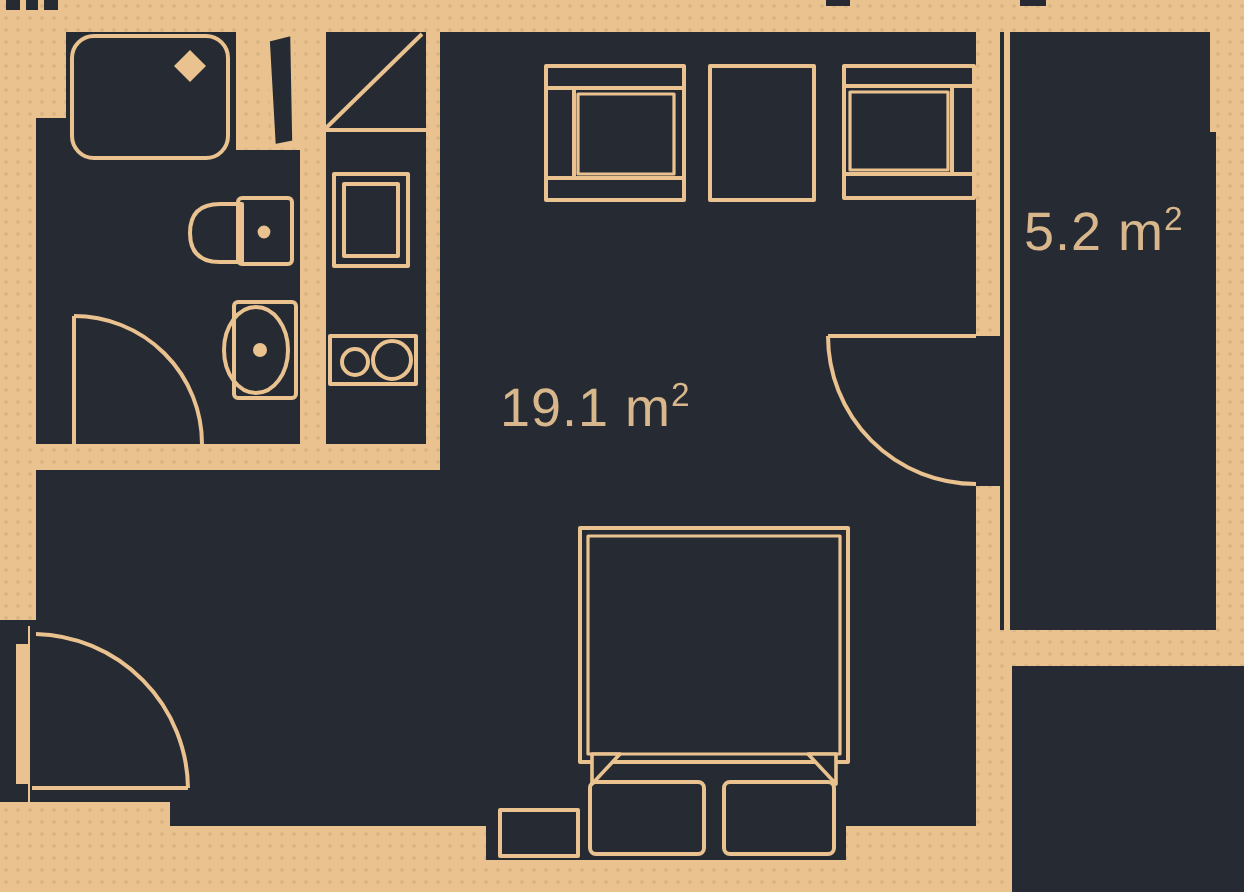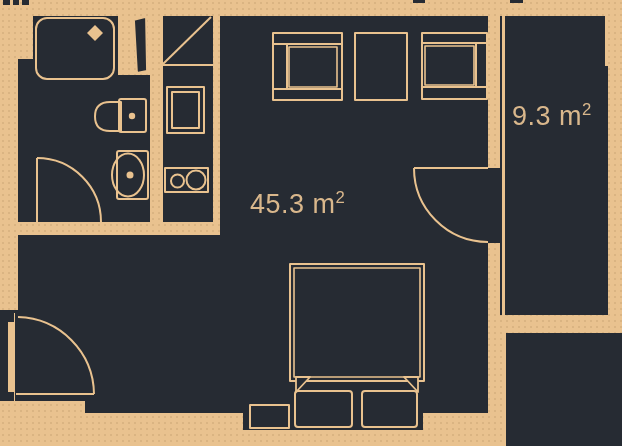--- a/index.html
+++ b/index.html
@@ -131,16 +131,16 @@
       <rect class="tanfill" x="8" y="313" width="7" height="88"></rect>
       <rect class="fl" x="1" y="313" width="13" height="9"></rect>
       <rect class="fl" x="1" y="392" width="13" height="9"></rect>
       <line class="ln" x1="16" y1="394" x2="94" y2="394"></line>
       <path class="ln" d="M18,317 A78,78 0 0 1 94,394"></path>
     </g>
 
     <rect class="tanfill" x="502" y="16" width="3" height="299"></rect>
   </svg>
 
-  <div class="area-label" id="label-main"><span>45.3 m</span><sup>2</sup></div>
+  <div class="area-label" id="label-main"><span>19.1 m</span><sup>2</sup></div>
 
-  <div class="area-label" id="label-balcony"><span>9.3 m</span><sup>2</sup></div>
+  <div class="area-label" id="label-balcony"><span>5.2 m</span><sup>2</sup></div>
 </div>
 
 </body></html>

